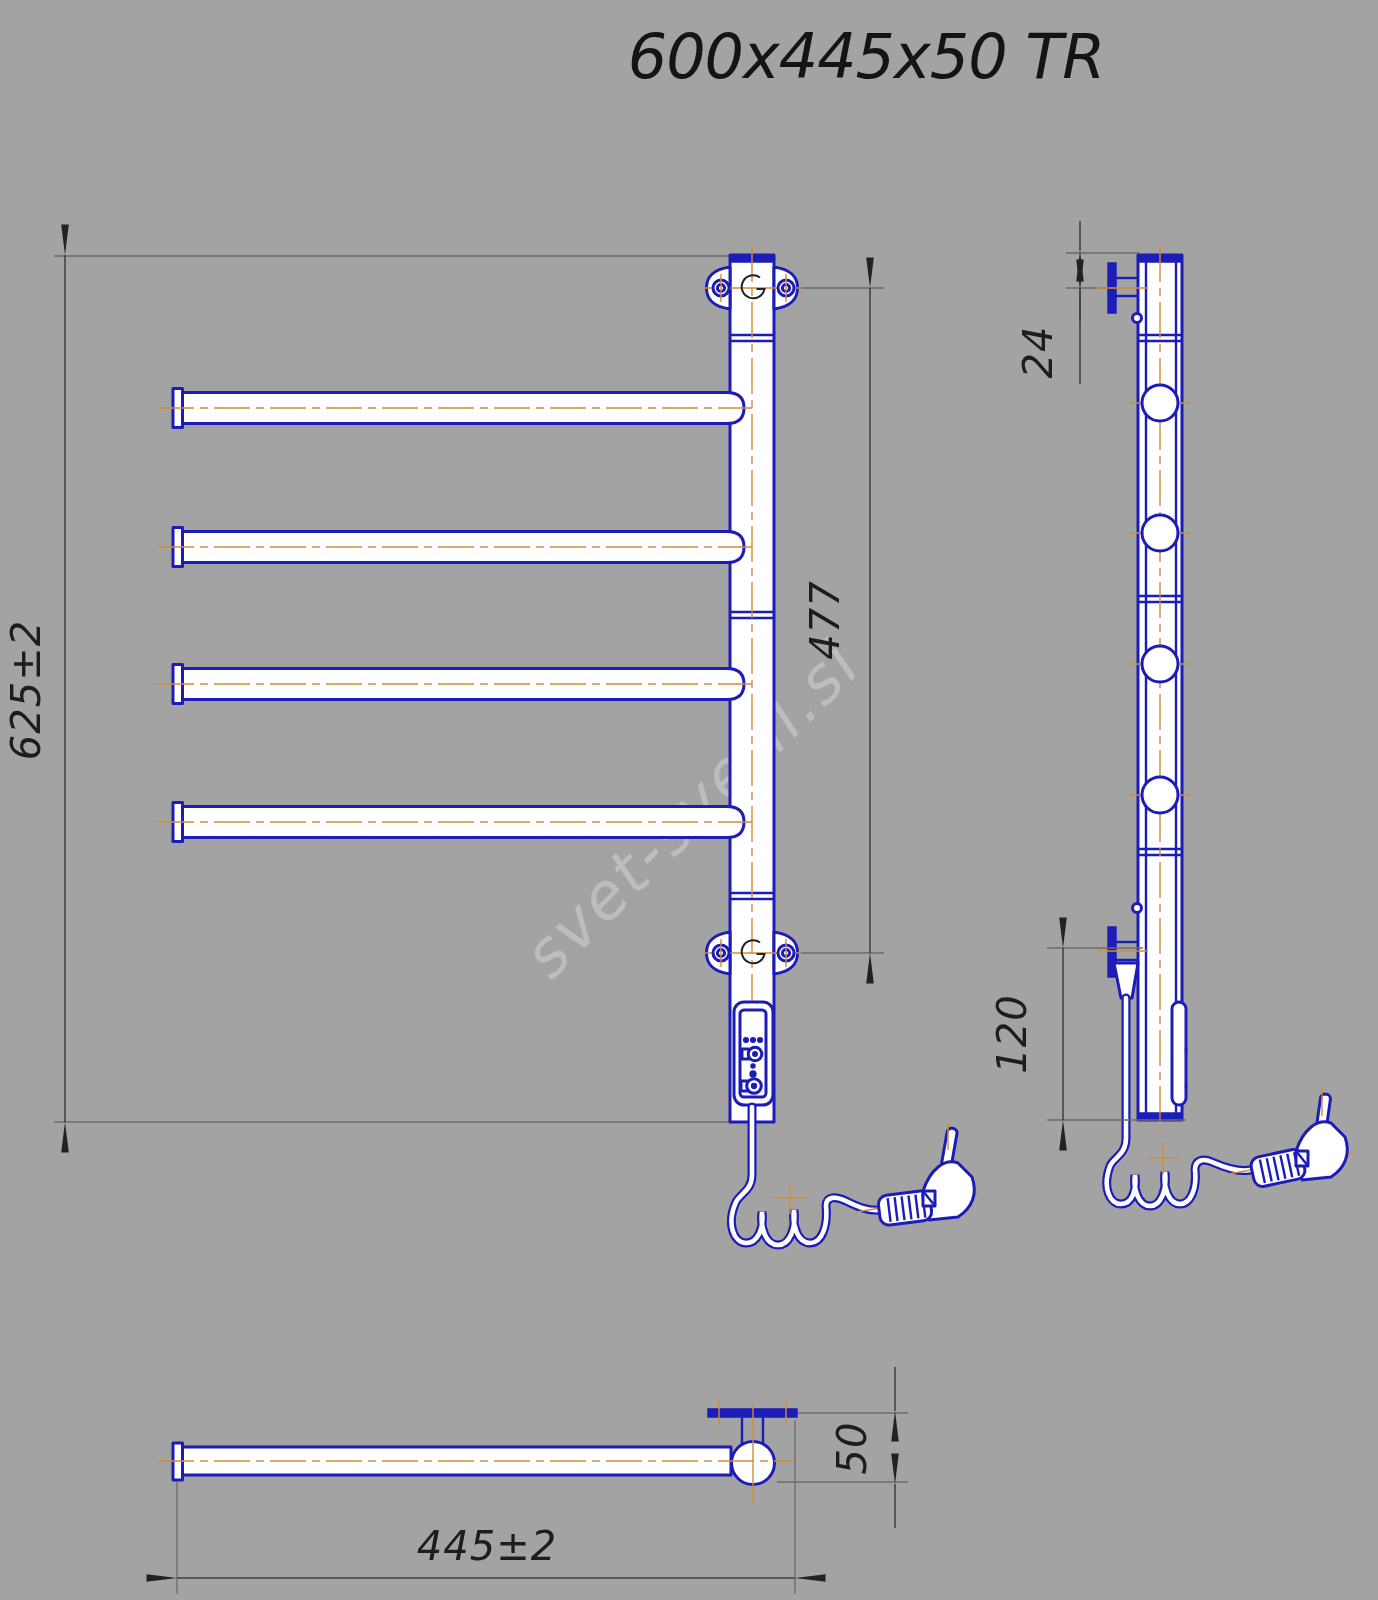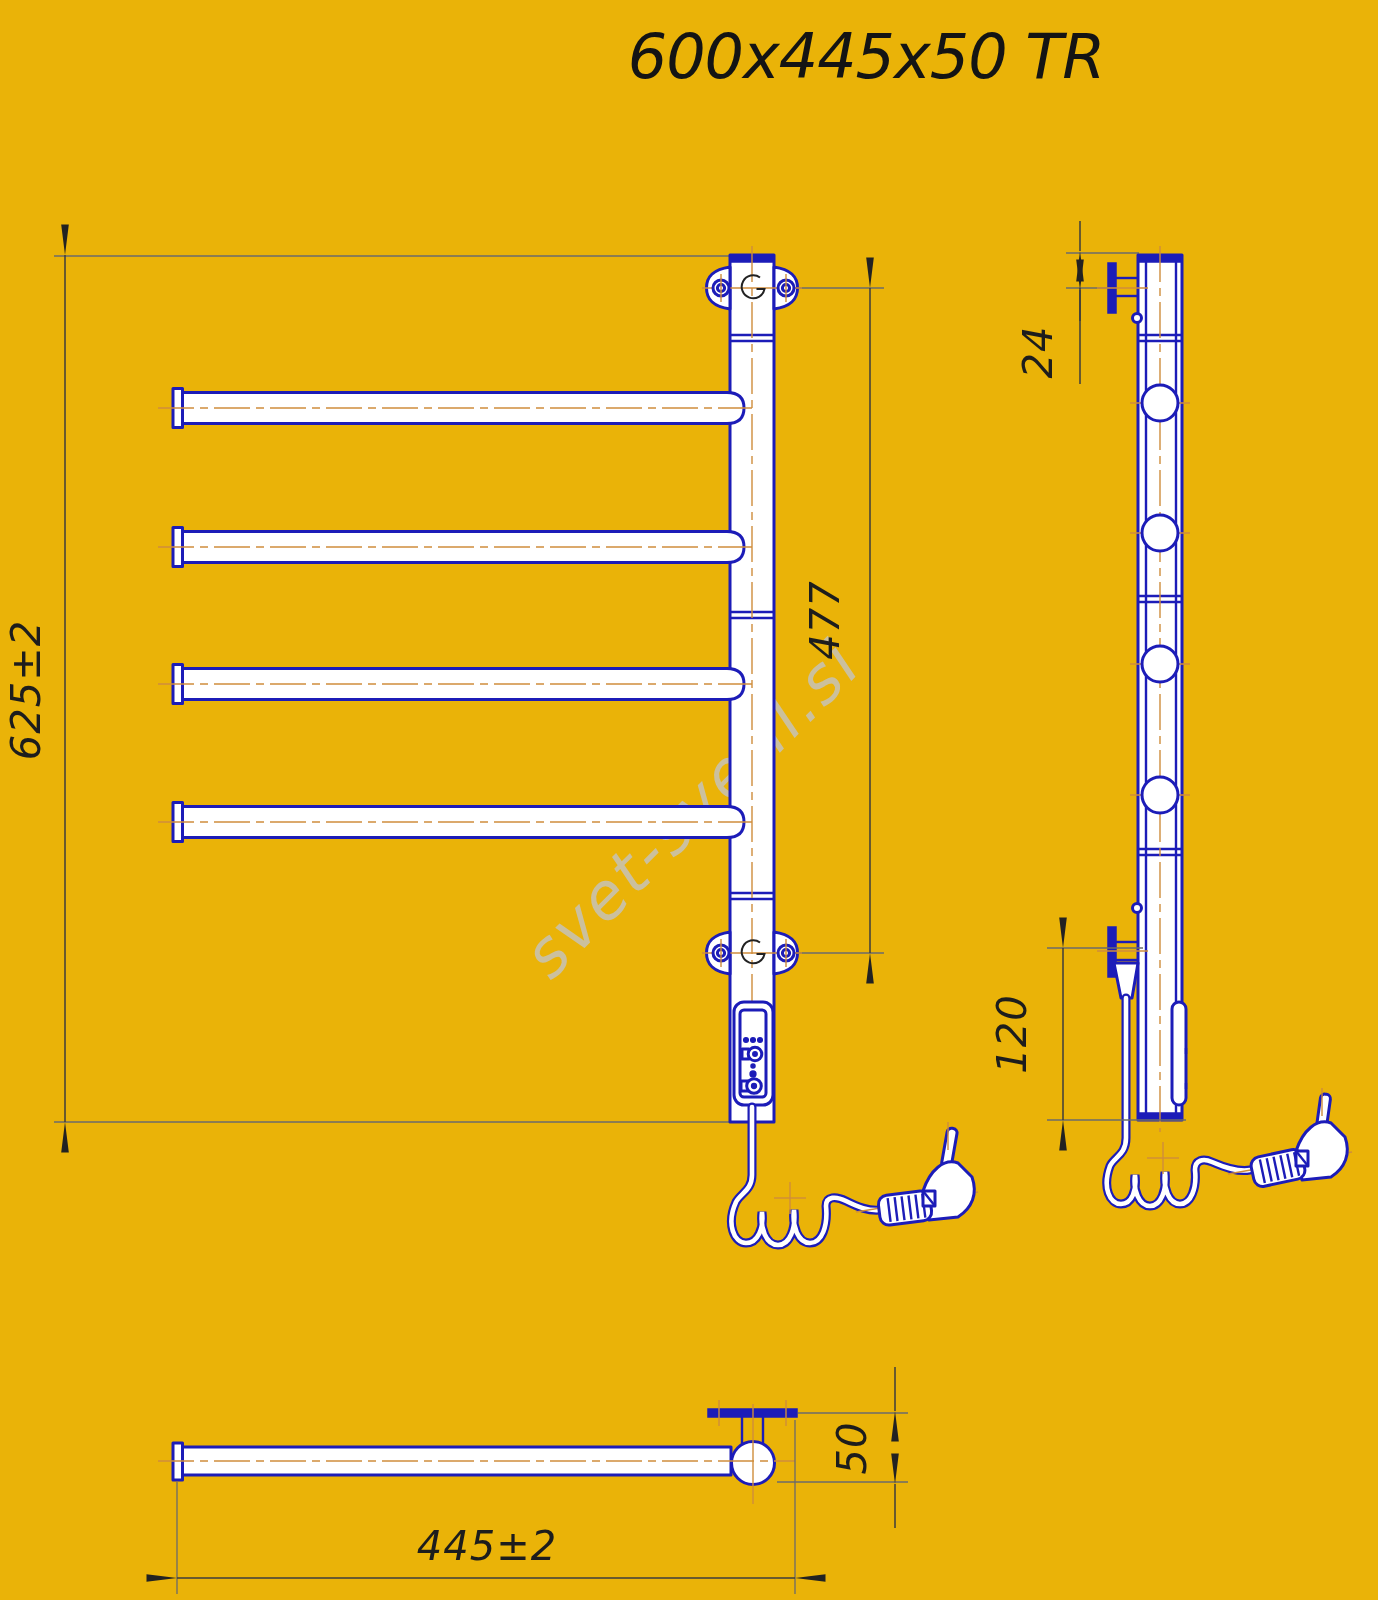--- a/index.html
+++ b/index.html
@@ -1,16 +1,16 @@
 <!DOCTYPE html>
 <html style="--outline: #1c1cb8; --centerline: #cf8d3c; --dimension: #3c3c3c; --watermark: #c4c4c4;"><head>
 <meta charset="utf-8">
 <style>
   html,body{margin:0;padding:0;background:#fff;}
-  .page{position:relative;width:1378px;height:1600px;background:#eab308;overflow:hidden;
+  .page{position:relative;width:1378px;height:1600px;background:#a3a3a3;overflow:hidden;
         font-family:"DejaVu Sans",sans-serif;}
   svg{display:block;}
   
   .ln{stroke:var(--outline,#1c1cb8);fill:#fff;stroke-width:3;stroke-linejoin:round;}
   .ln2{stroke:var(--outline,#1c1cb8);fill:none;stroke-width:2.4;}
   .lf{fill:var(--outline,#1c1cb8);stroke:var(--outline,#1c1cb8);stroke-width:1.5;}
   .tube{stroke:var(--outline,#1c1cb8);fill:none;stroke-width:9;stroke-linecap:round;}
   .tubein{stroke:#fff;fill:none;stroke-width:4.6;stroke-linecap:round;}
   .cl{stroke:var(--centerline,#cf8d3c);stroke-width:1.4;fill:none;}
   .cld{stroke-dasharray:36 6 8 6;}

